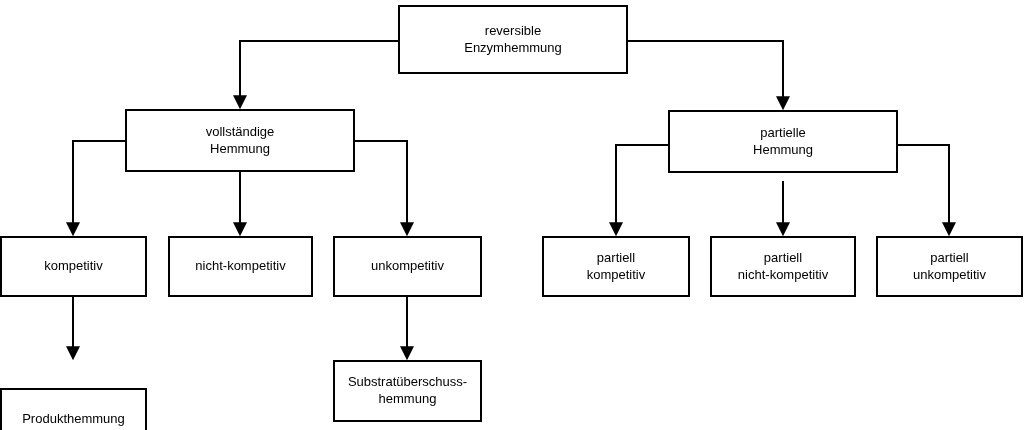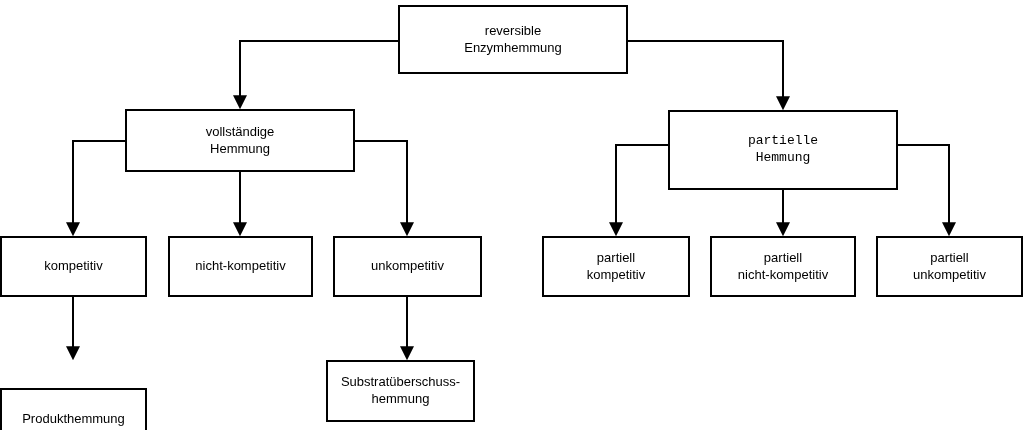--- a/index.html
+++ b/index.html
@@ -59,21 +59,21 @@
   <div class="node" style="left:398px; top:5px; width:230px; height:69px;">
     <span>reversible
 Enzymhemmung</span>
   </div>
 
   <div class="node" style="left:125px; top:109px; width:230px; height:63px;">
     <span>vollständige
 Hemmung</span>
   </div>
 
-  <div class="node" style="left:668px; top:110px; width:230px; height:80px;font-family:Liberation Mono, monospace;">
+  <div class="node" style="left:668px; top:110px; width:230px; height:63px;">
     <span>partielle
 Hemmung</span>
   </div>
 
   <div class="node" style="left:0px; top:236px; width:147px; height:61px;">
     <span>kompetitiv</span>
   </div>
 
   <div class="node" style="left:168px; top:236px; width:145px; height:61px;">
     <span>nicht-kompetitiv</span>
@@ -95,18 +95,18 @@
 
   <div class="node" style="left:876px; top:236px; width:147px; height:61px;">
     <span>partiell
 unkompetitiv</span>
   </div>
 
   <div class="node" style="left:0px; top:360px; width:147px; height:62px;margin-top:28px;">
     <span>Produkthemmung</span>
   </div>
 
-  <div class="node" style="left:326px; top:360px; width:149px; height:62px;align-items:center;">
+  <div class="node" style="left:333px; top:360px; width:149px; height:62px;align-items:center;">
     <span>Substratüberschuss-
 hemmung</span>
   </div>
 
 </div>
 
 </body></html>

